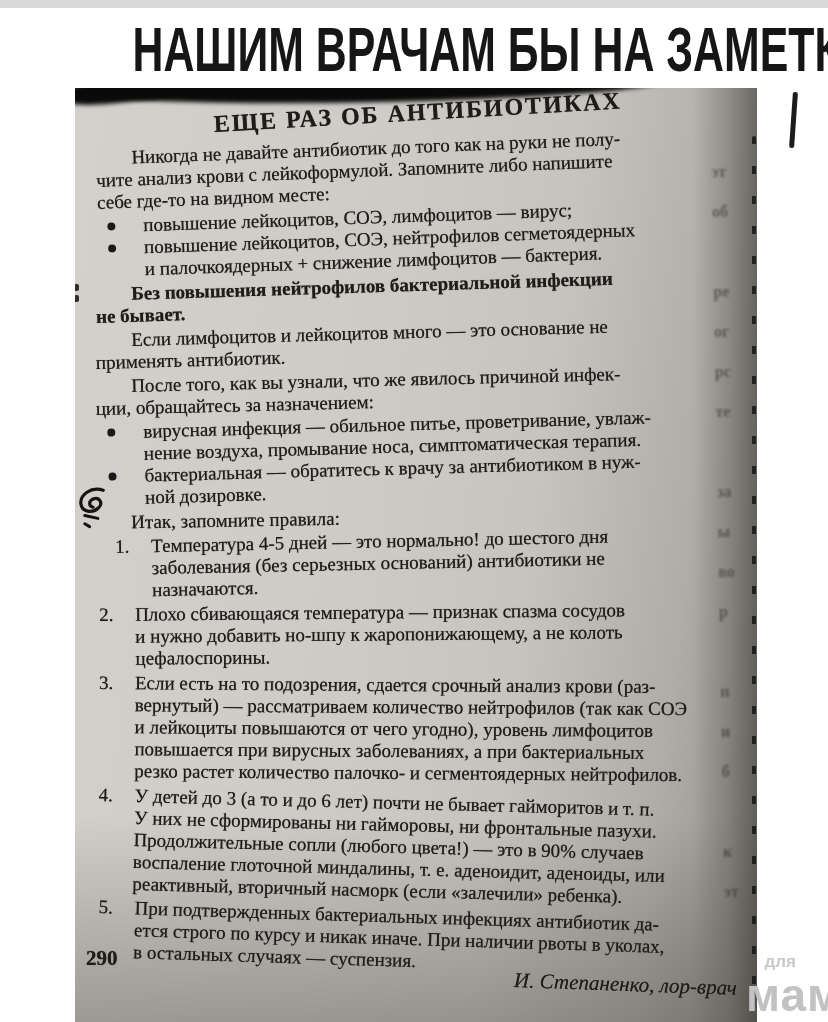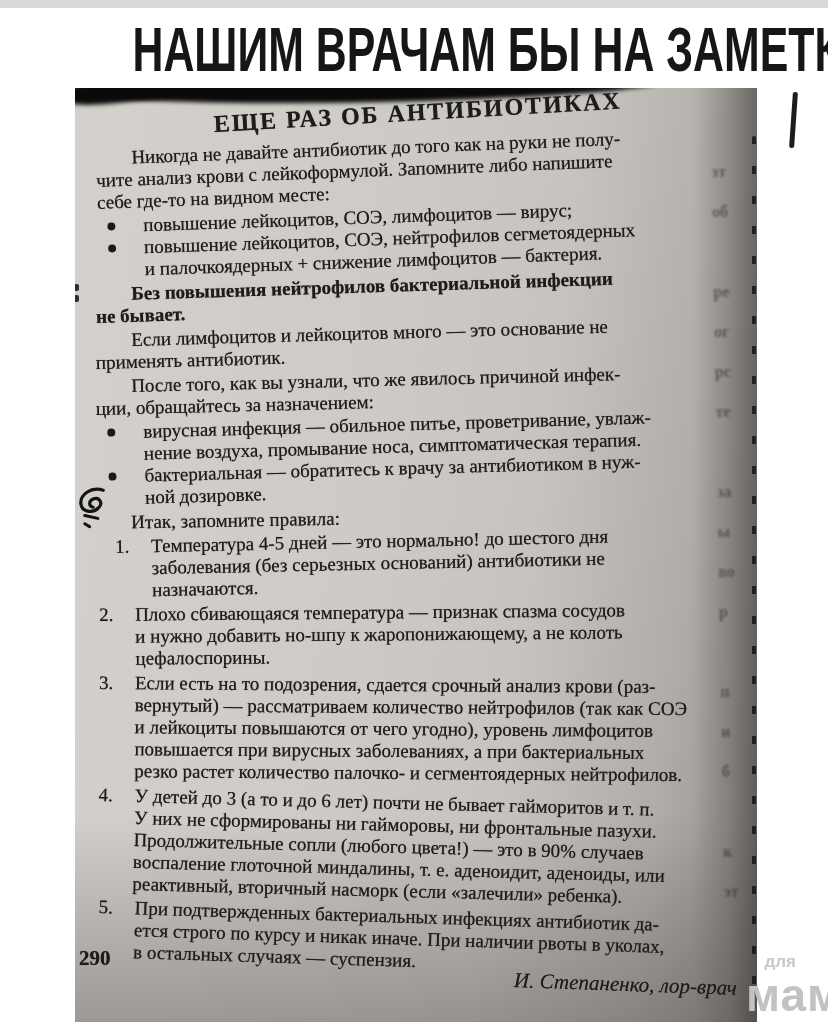--- a/index.html
+++ b/index.html
@@ -53,21 +53,21 @@
   .rule.first{margin-left:16px;}
   .rtext{white-space:pre;}
 
   
   .tA{transform:rotate(-3.3deg);} .tB{transform:rotate(-2.2deg);} .tC{transform:rotate(-2deg);}
   .tD{transform:rotate(-1.8deg);} .tE{transform:rotate(-1.6deg);} .tF{transform:rotate(-1.4deg);}
   .tG{transform:rotate(-1.6deg);} .tH{transform:rotate(-1deg);}  .tI{transform:rotate(-1.2deg);}
   .tJ{transform:rotate(-.5deg);}  .tK{transform:rotate(.4deg);}  .tL{transform:rotate(1.5deg);}
   .tM{transform:rotate(1.8deg);}
 
-  .pagenum{position:absolute;left:4px;top:858px;font-weight:700;font-size:21px;
+  .pagenum{position:absolute;left:11px;top:858px;font-weight:700;font-size:21px;
     text-shadow:0 0 .7px rgba(25,23,20,.8);}
   .author{position:absolute;right:20px;top:884px;font-style:italic;font-size:21px;
     transform:rotate(2deg);text-shadow:0 0 .6px rgba(25,23,20,.7);white-space:pre;}
 
   .corner-mark{position:absolute;left:791px;top:92px;width:5px;height:56px;background:#1c1c1c;
     border-radius:2px;transform:rotate(4deg);filter:blur(.4px);}
 
   .watermark{position:absolute;right:-14px;bottom:4px;width:150px;text-align:right;z-index:9;
     font-family:"Liberation Sans","DejaVu Sans",sans-serif;font-weight:700;line-height:1;}
   .wm1{font-size:17px;color:#c9c9c9;margin:0 46px 2px 0;}

